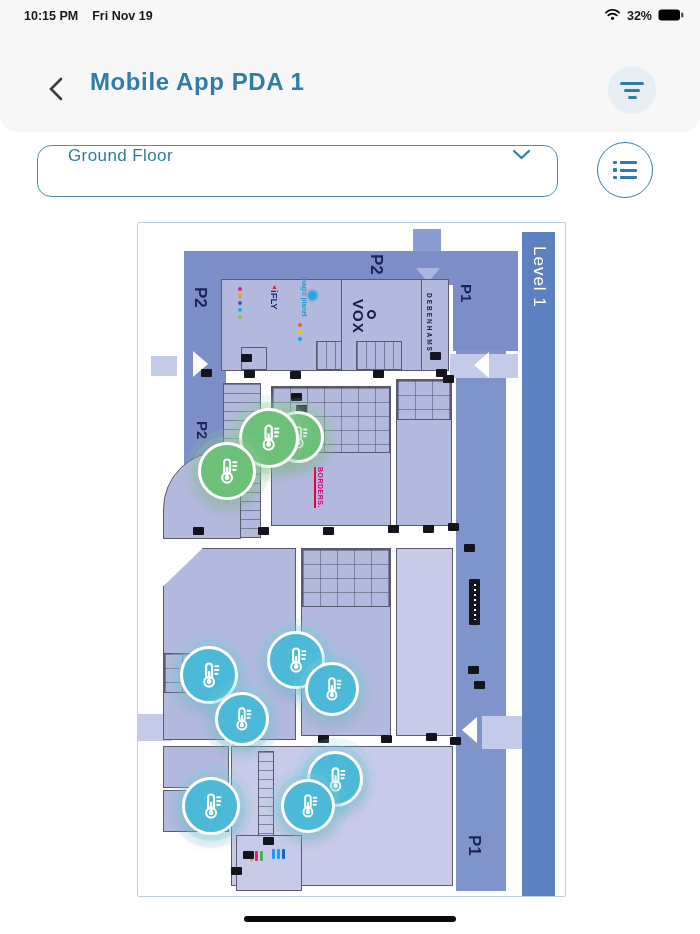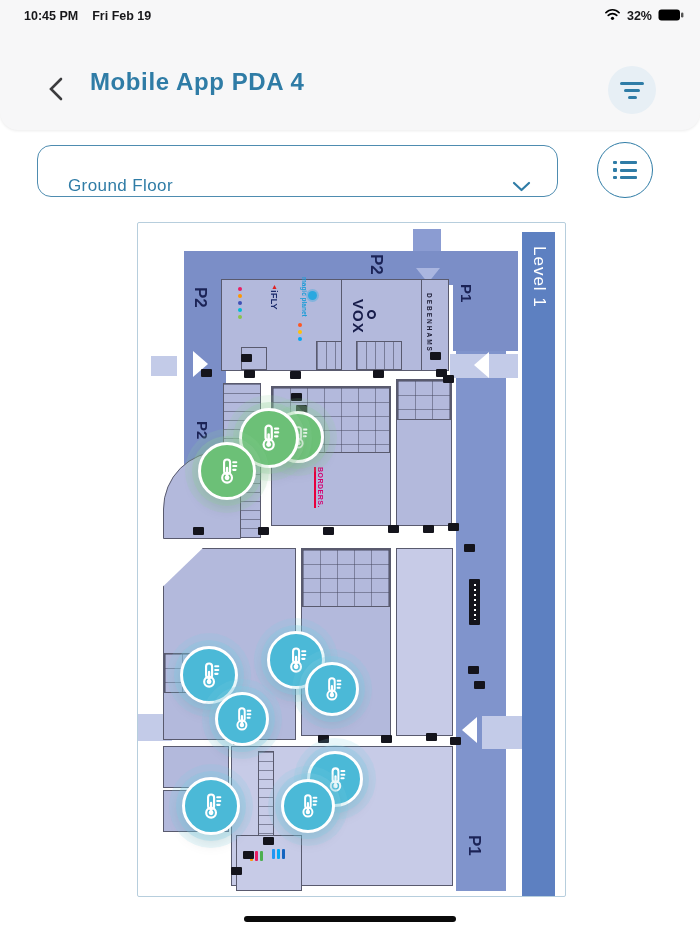--- a/index.html
+++ b/index.html
@@ -32,21 +32,21 @@
   .filter-icon{display:flex;flex-direction:column;align-items:center;gap:4px;}
   .filter-icon i{display:block;height:3px;background:#2f7ca6;border-radius:1.5px;}
   .filter-icon i:nth-child(1){width:24px;}
   .filter-icon i:nth-child(2){width:16px;}
   .filter-icon i:nth-child(3){width:9px;}
 
   
   .floor-select{
     position:absolute;left:37px;top:145px;width:521px;height:52px;box-sizing:border-box;
     border:1.6px solid #4e8cb0;border-radius:14px;background:#fff;
-    display:flex;align-items:flex-end;justify-content:space-between;
+    display:flex;align-items:flex-start;justify-content:space-between;
     padding:0 26px 0 30px;cursor:pointer;
   }
   .floor-select .value{font-size:17px;color:#2f7ca6;letter-spacing:.4px;}
   .list-btn{
     position:absolute;left:597px;top:142px;width:56px;height:56px;border-radius:50%;
     background:#fff;border:1.7px solid #2f7ca6;cursor:pointer;
     display:flex;align-items:center;justify-content:center;
   }
   .list-icon{display:flex;flex-direction:column;gap:4px;}
   .list-icon .row{display:flex;align-items:center;gap:3px;}
@@ -119,21 +119,21 @@
   .home-indicator{position:absolute;left:244px;top:916px;width:212px;height:6px;border-radius:3px;background:#0a0a0a;}
 </style>
 </head>
 <body>
 
 <div class="screen">
 
   <div class="app-header">
     <div class="status-bar">
       <div class="status-left">
-        <span>10:45 PM</span><span>Fri Feb 19</span>
+        <span>10:15 PM</span><span>Fri Nov 19</span>
       </div>
       <div class="status-right">
         <span>
           <svg width="17" height="13" viewBox="0 0 20 15">
               <g fill="none" stroke="#000" stroke-width="2" stroke-linecap="round">
                 <path d="M2.2 5.4 C4.4 3.1 7 1.9 10 1.9 C13 1.9 15.6 3.1 17.8 5.4"></path>
                 <path d="M5 8.6 C6.4 7.2 8.1 6.4 10 6.4 C11.9 6.4 13.6 7.2 15 8.6"></path>
               </g>
               <circle cx="10" cy="12" r="1.9" fill="#000"></circle>
             </svg>
@@ -148,21 +148,21 @@
       </div>
     </div>
     <div class="nav-row">
       <button class="back-btn" aria-label="back">
         <span>
           <svg width="17" height="26" viewBox="0 0 17 26">
               <polyline points="14,3 4,13 14,23" fill="none" stroke="#3c3c3e" stroke-width="2.6" stroke-linecap="round"></polyline>
             </svg>
         </span>
       </button>
-      <h1 class="page-title">Mobile App PDA 4</h1>
+      <h1 class="page-title">Mobile App PDA 1</h1>
       <button class="filter-btn" aria-label="filter">
         <span class="filter-icon">
             <i></i>
             <i></i>
             <i></i>
           </span>
       </button>
     </div>
   </div>
 

